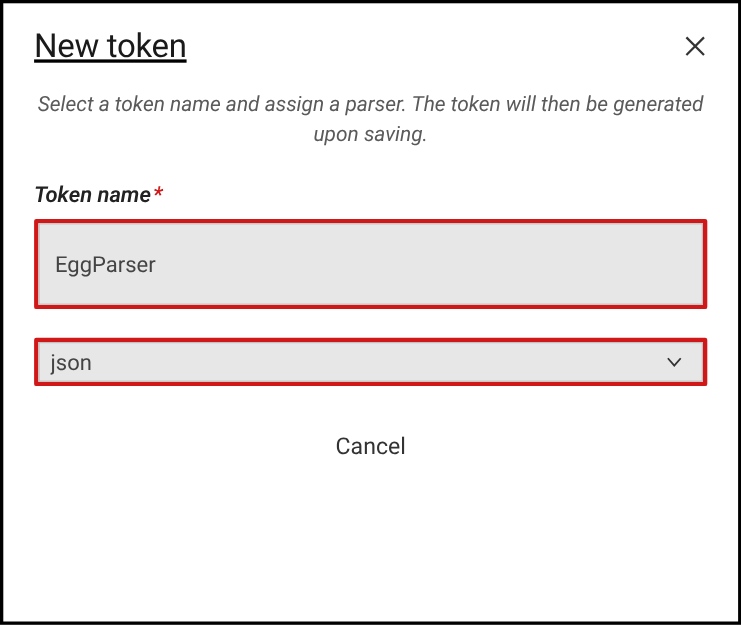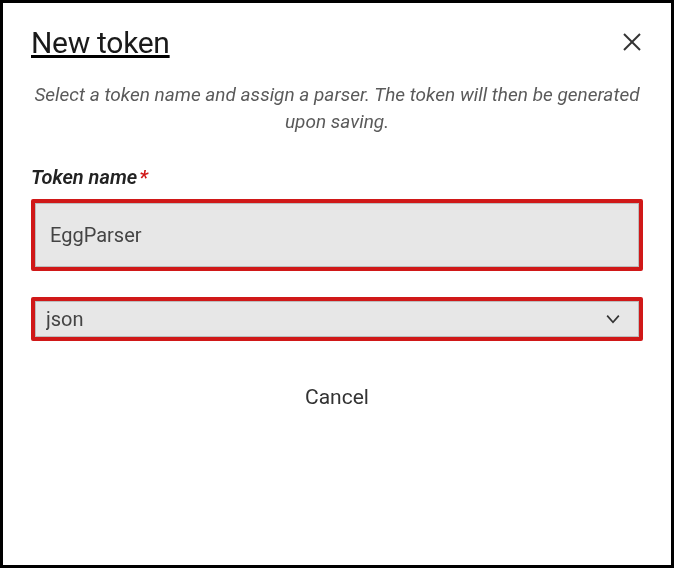--- a/index.html
+++ b/index.html
@@ -58,21 +58,21 @@
     .required-asterisk {
       color: #d01818;
       margin-left: 2px;
     }
     .highlight-wrap {
       border: 4px solid #d01818;
       border-radius: 2px;
     }
     .text-input {
       width: 100%;
-      height: 64px;
+      height: 74px;
       background: #e7e7e7;
       border: 1px solid #bdbdbd;
       font-size: 20px;
       color: #444;
       padding: 0 14px;
       outline: none;
       font-family: inherit;
     }
     .select-wrap {
       position: relative;

